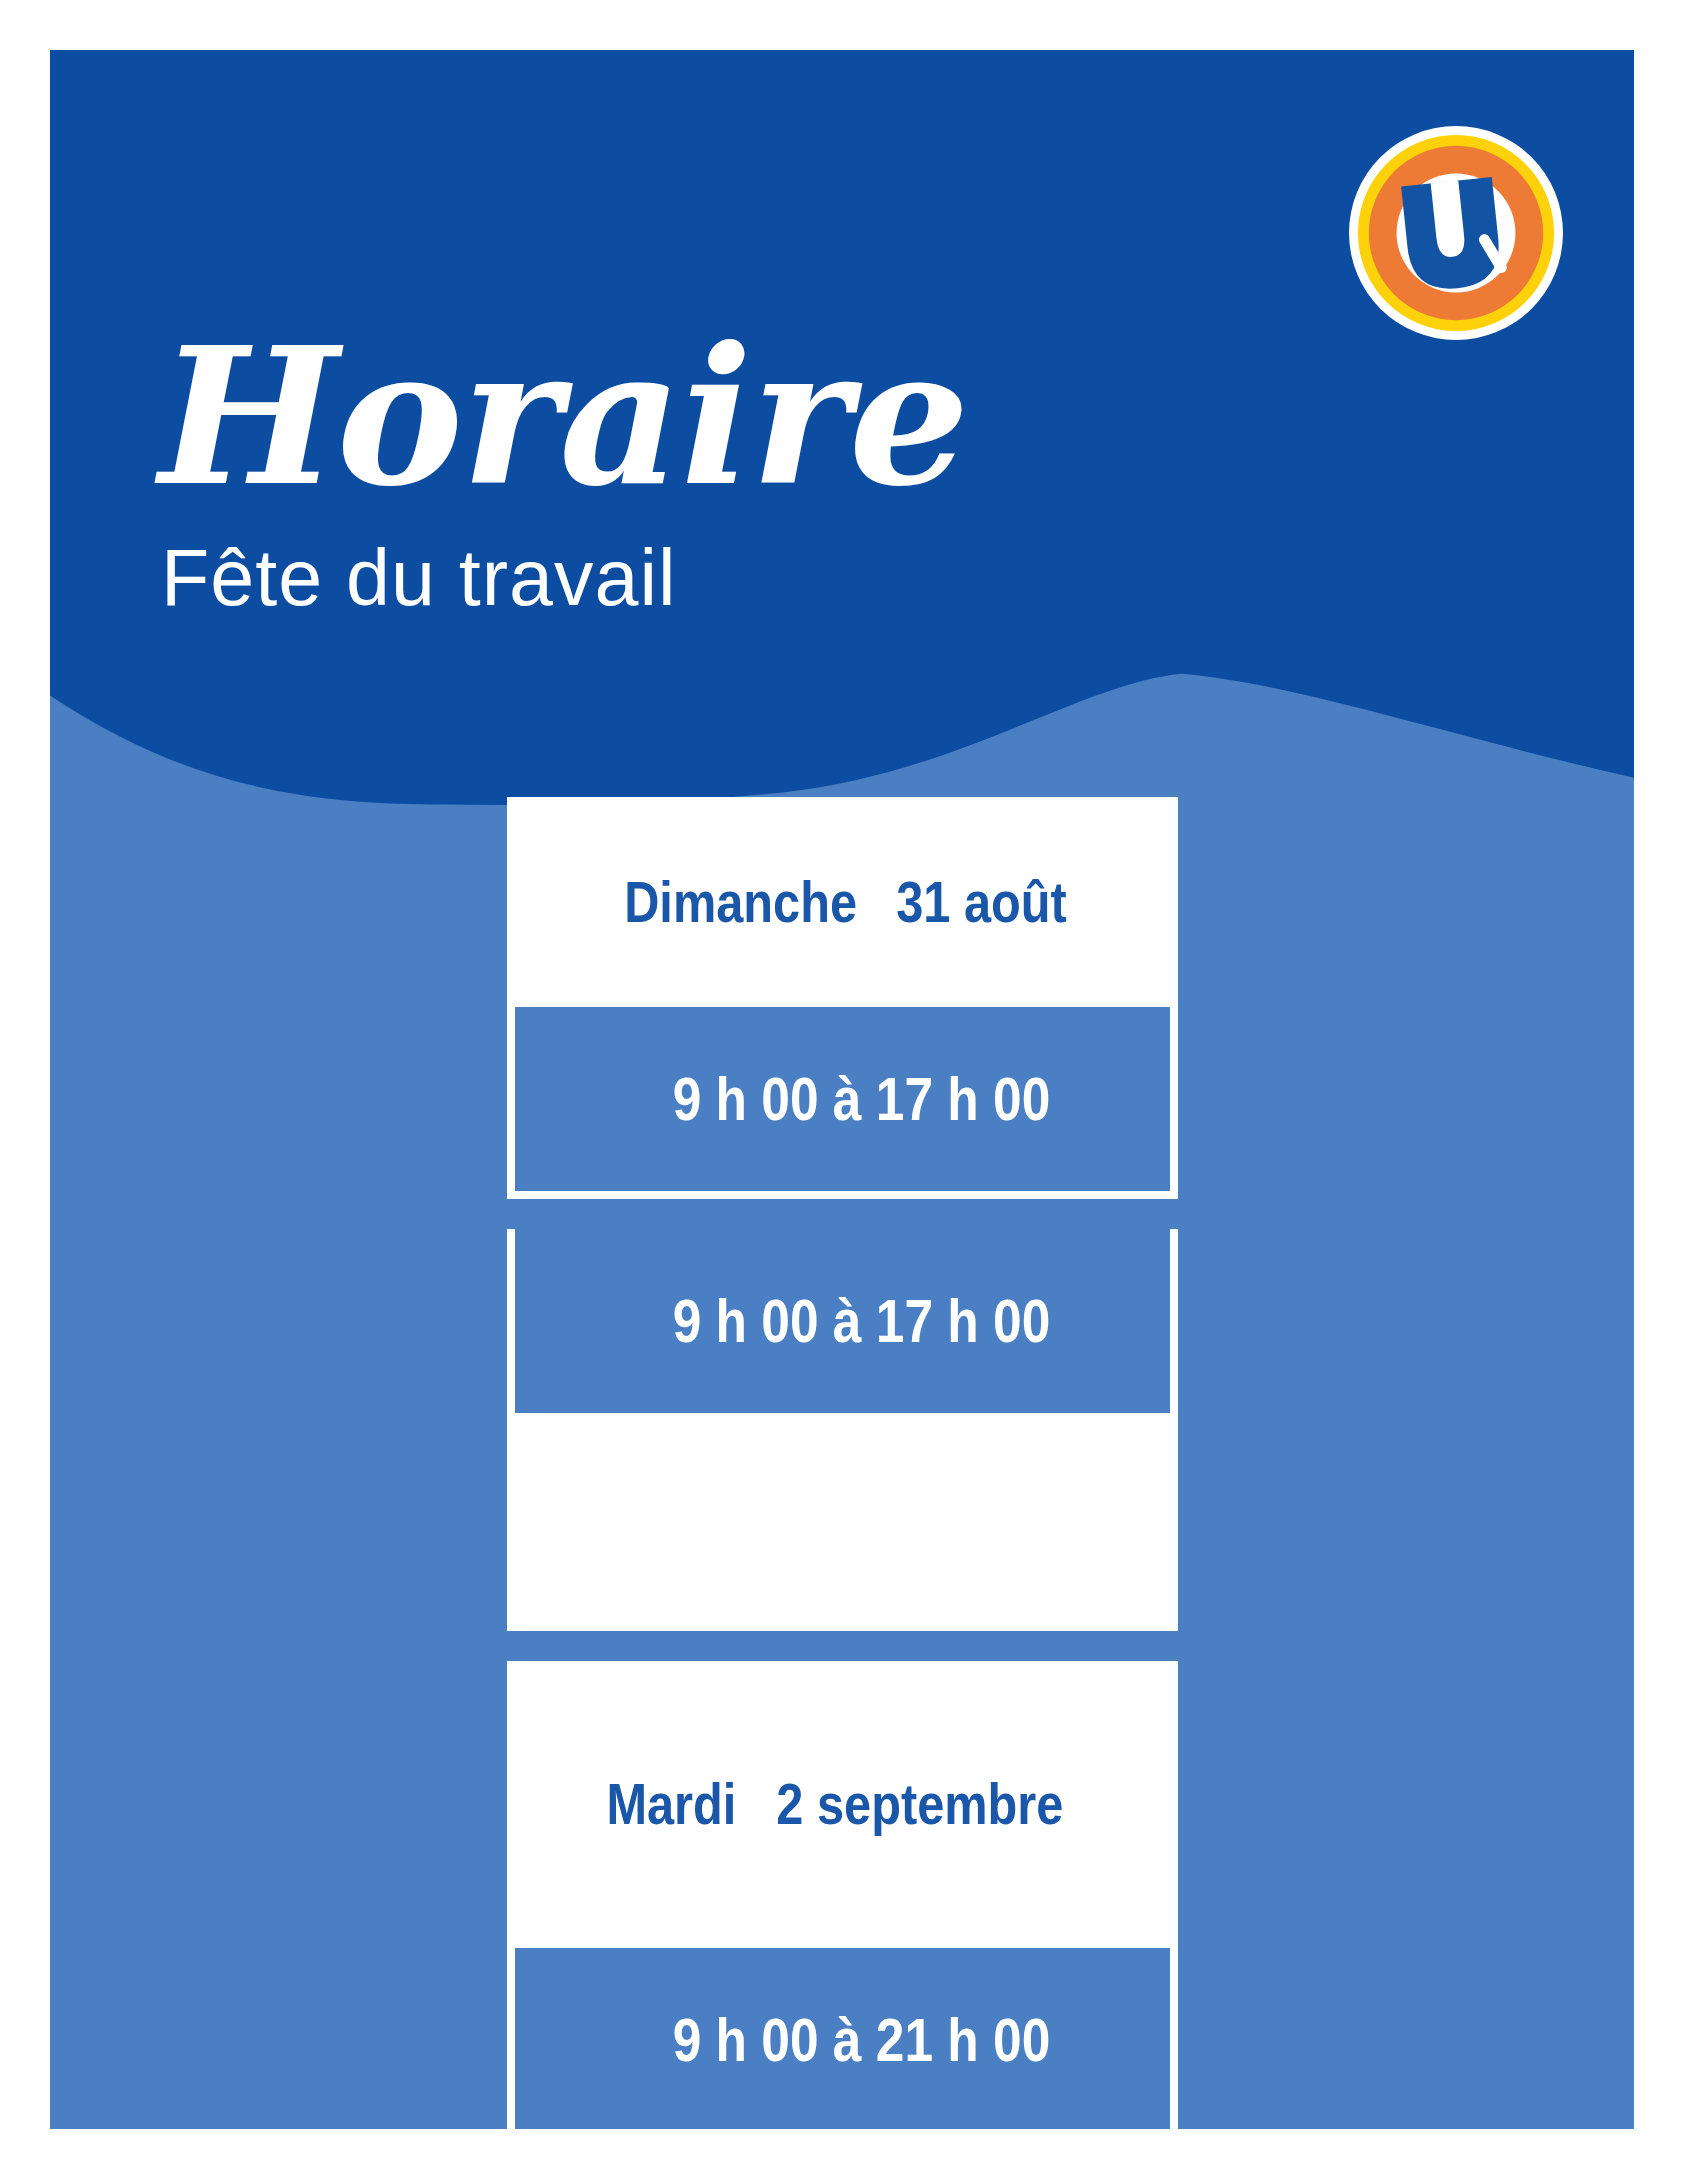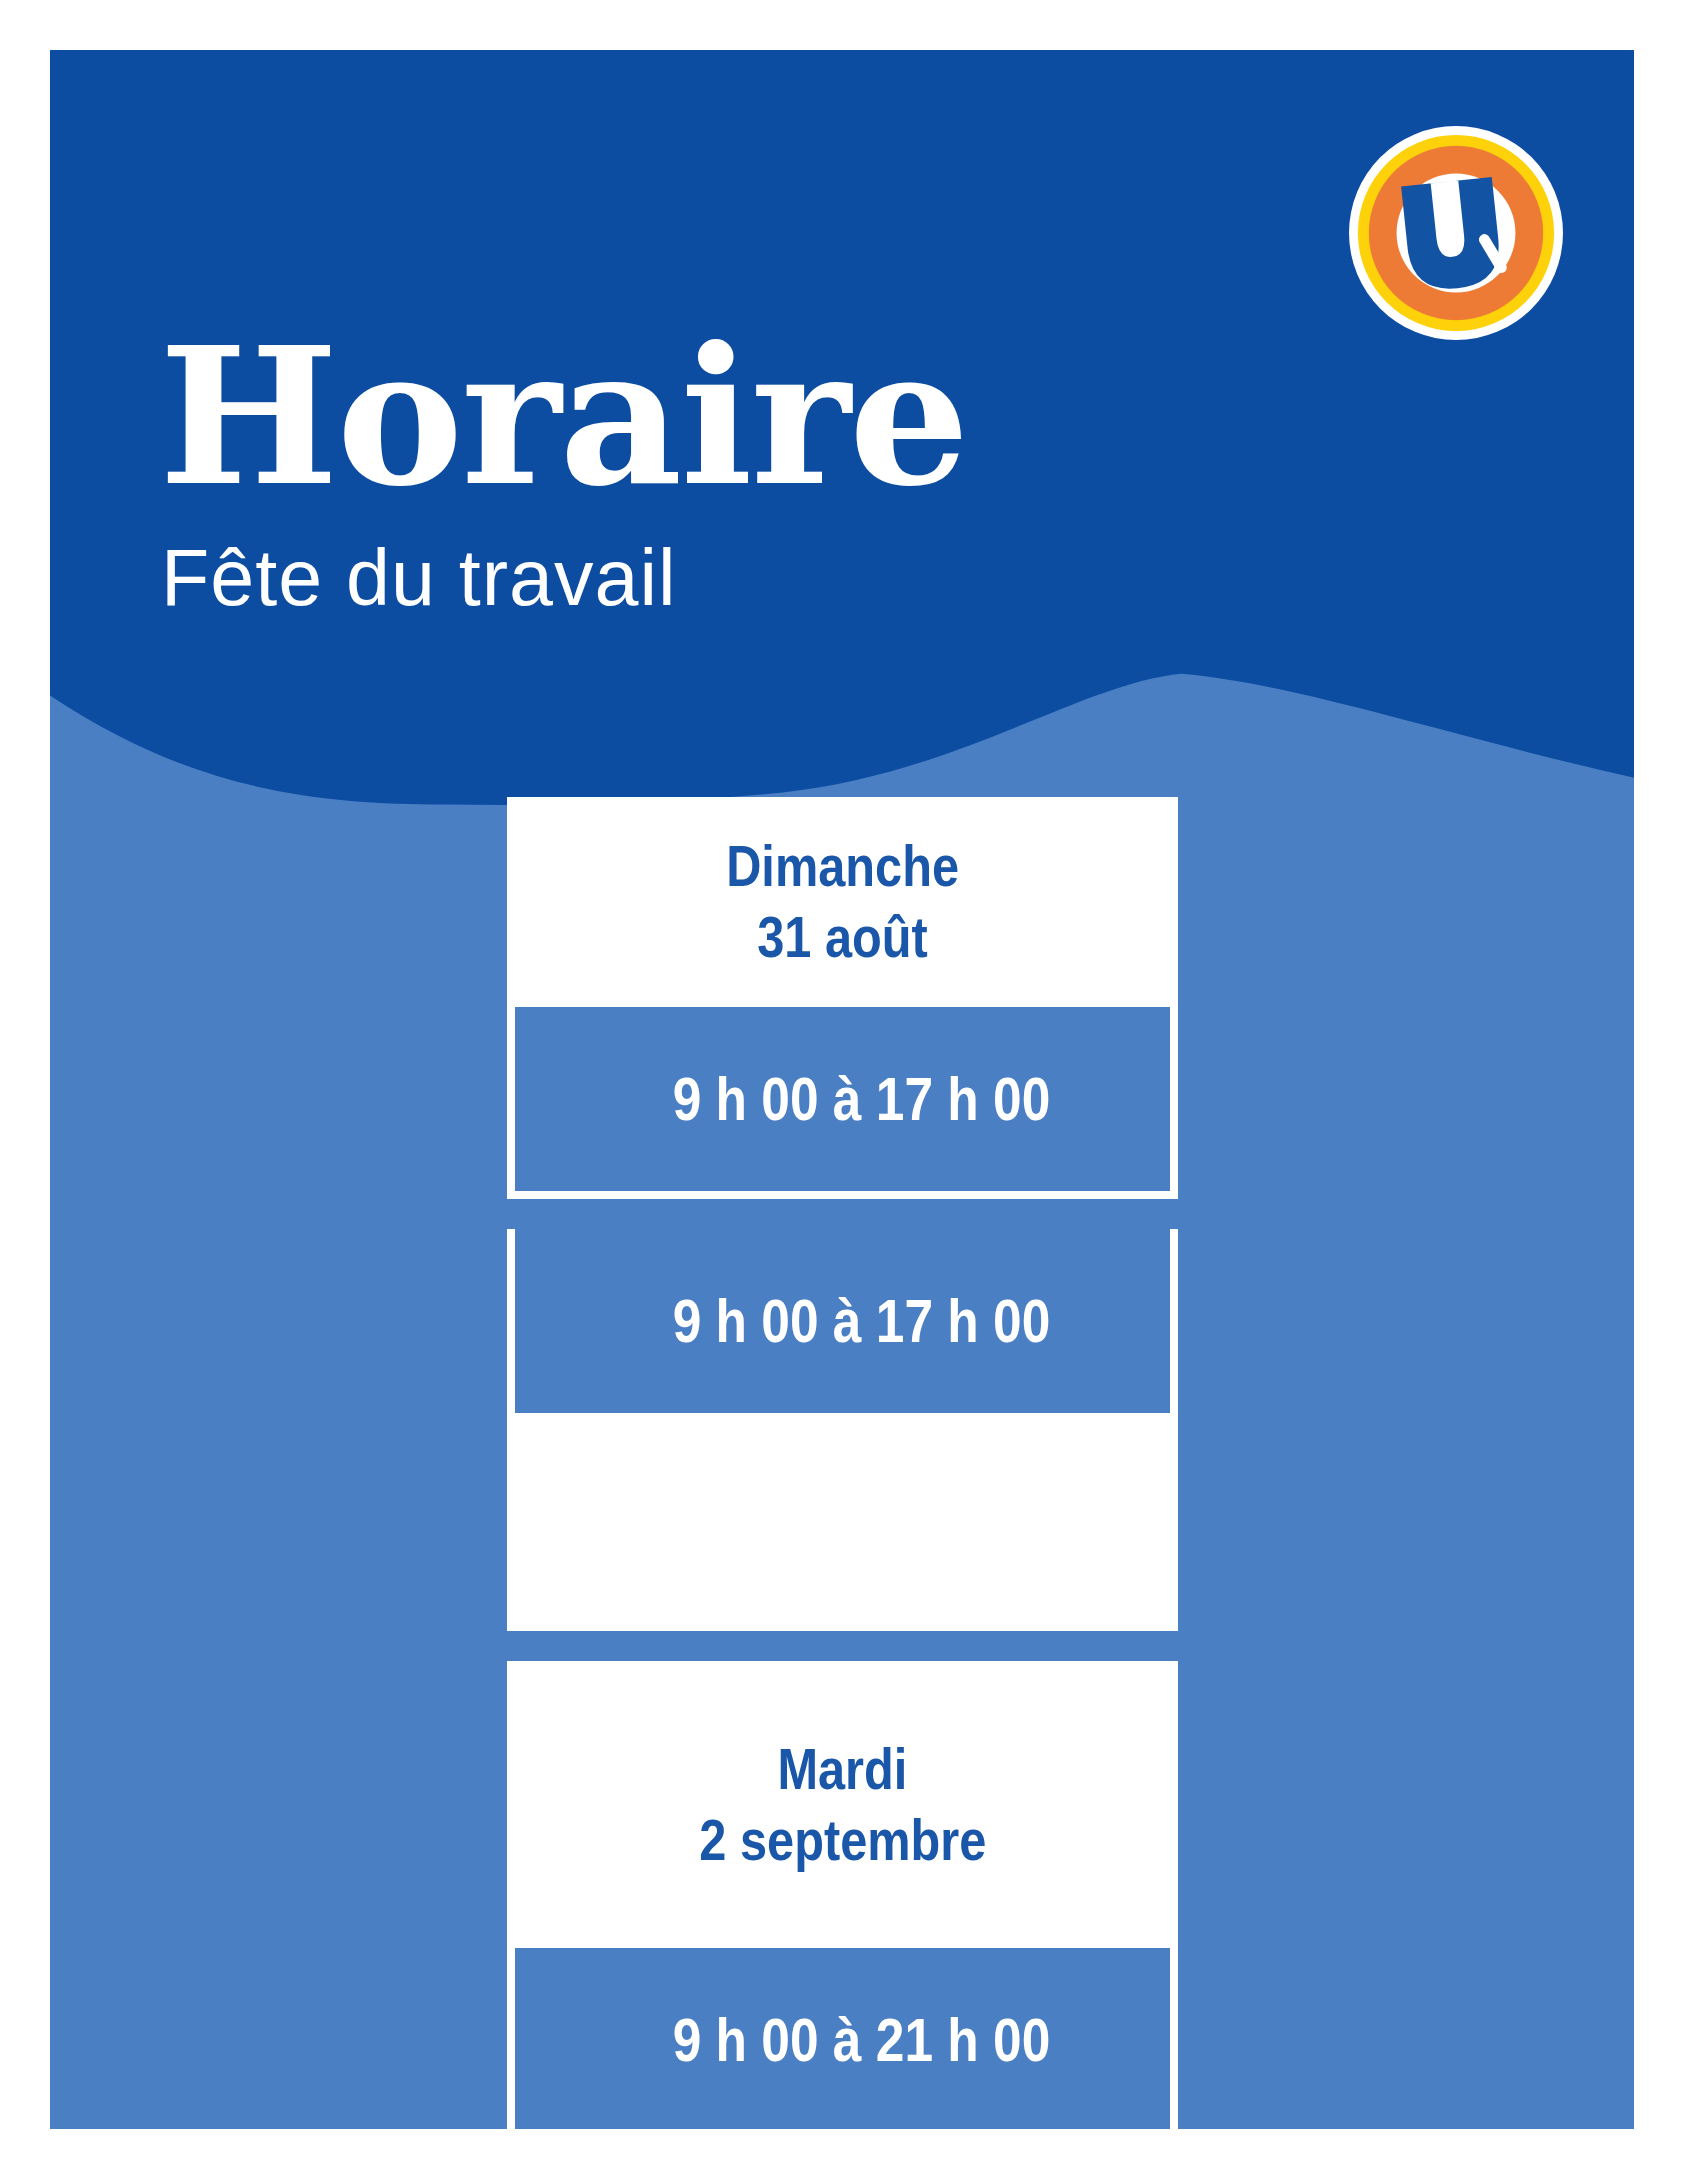--- a/index.html
+++ b/index.html
@@ -39,20 +39,21 @@
     position:absolute;
     left:109px;top:272px;
     margin:0;
     font-family:"DejaVu Serif", serif;
     font-weight:bold;
     font-size:190px;
     line-height:1;
     color:var(--white);
     letter-spacing:-2px;
     white-space:nowrap;
+    font-style:italic;
   }
   .subtitle{
     position:absolute;
     left:111px;top:488px;
     font-family:"Liberation Sans", sans-serif;
     font-weight:normal;
     font-size:79px;
     line-height:1;
     color:var(--white);
     letter-spacing:1px;
@@ -68,21 +69,21 @@
     background:var(--white);
     display:flex;
     flex-direction:column;
     box-sizing:border-box;
   }
   .card + .card{ margin-top:30px; }
   .card.tall{ height:479px; }
   .card-head{
     flex:1;
     display:flex;
-    flex-direction:column;
+    flex-direction:row;
     align-items:center;
     justify-content:center;
     padding-top:0;
     color:var(--day-blue);
     font-weight:bold;
     font-size:58px;
     line-height:1.22;
     text-align:center;
     border-radius:6px;
   }

